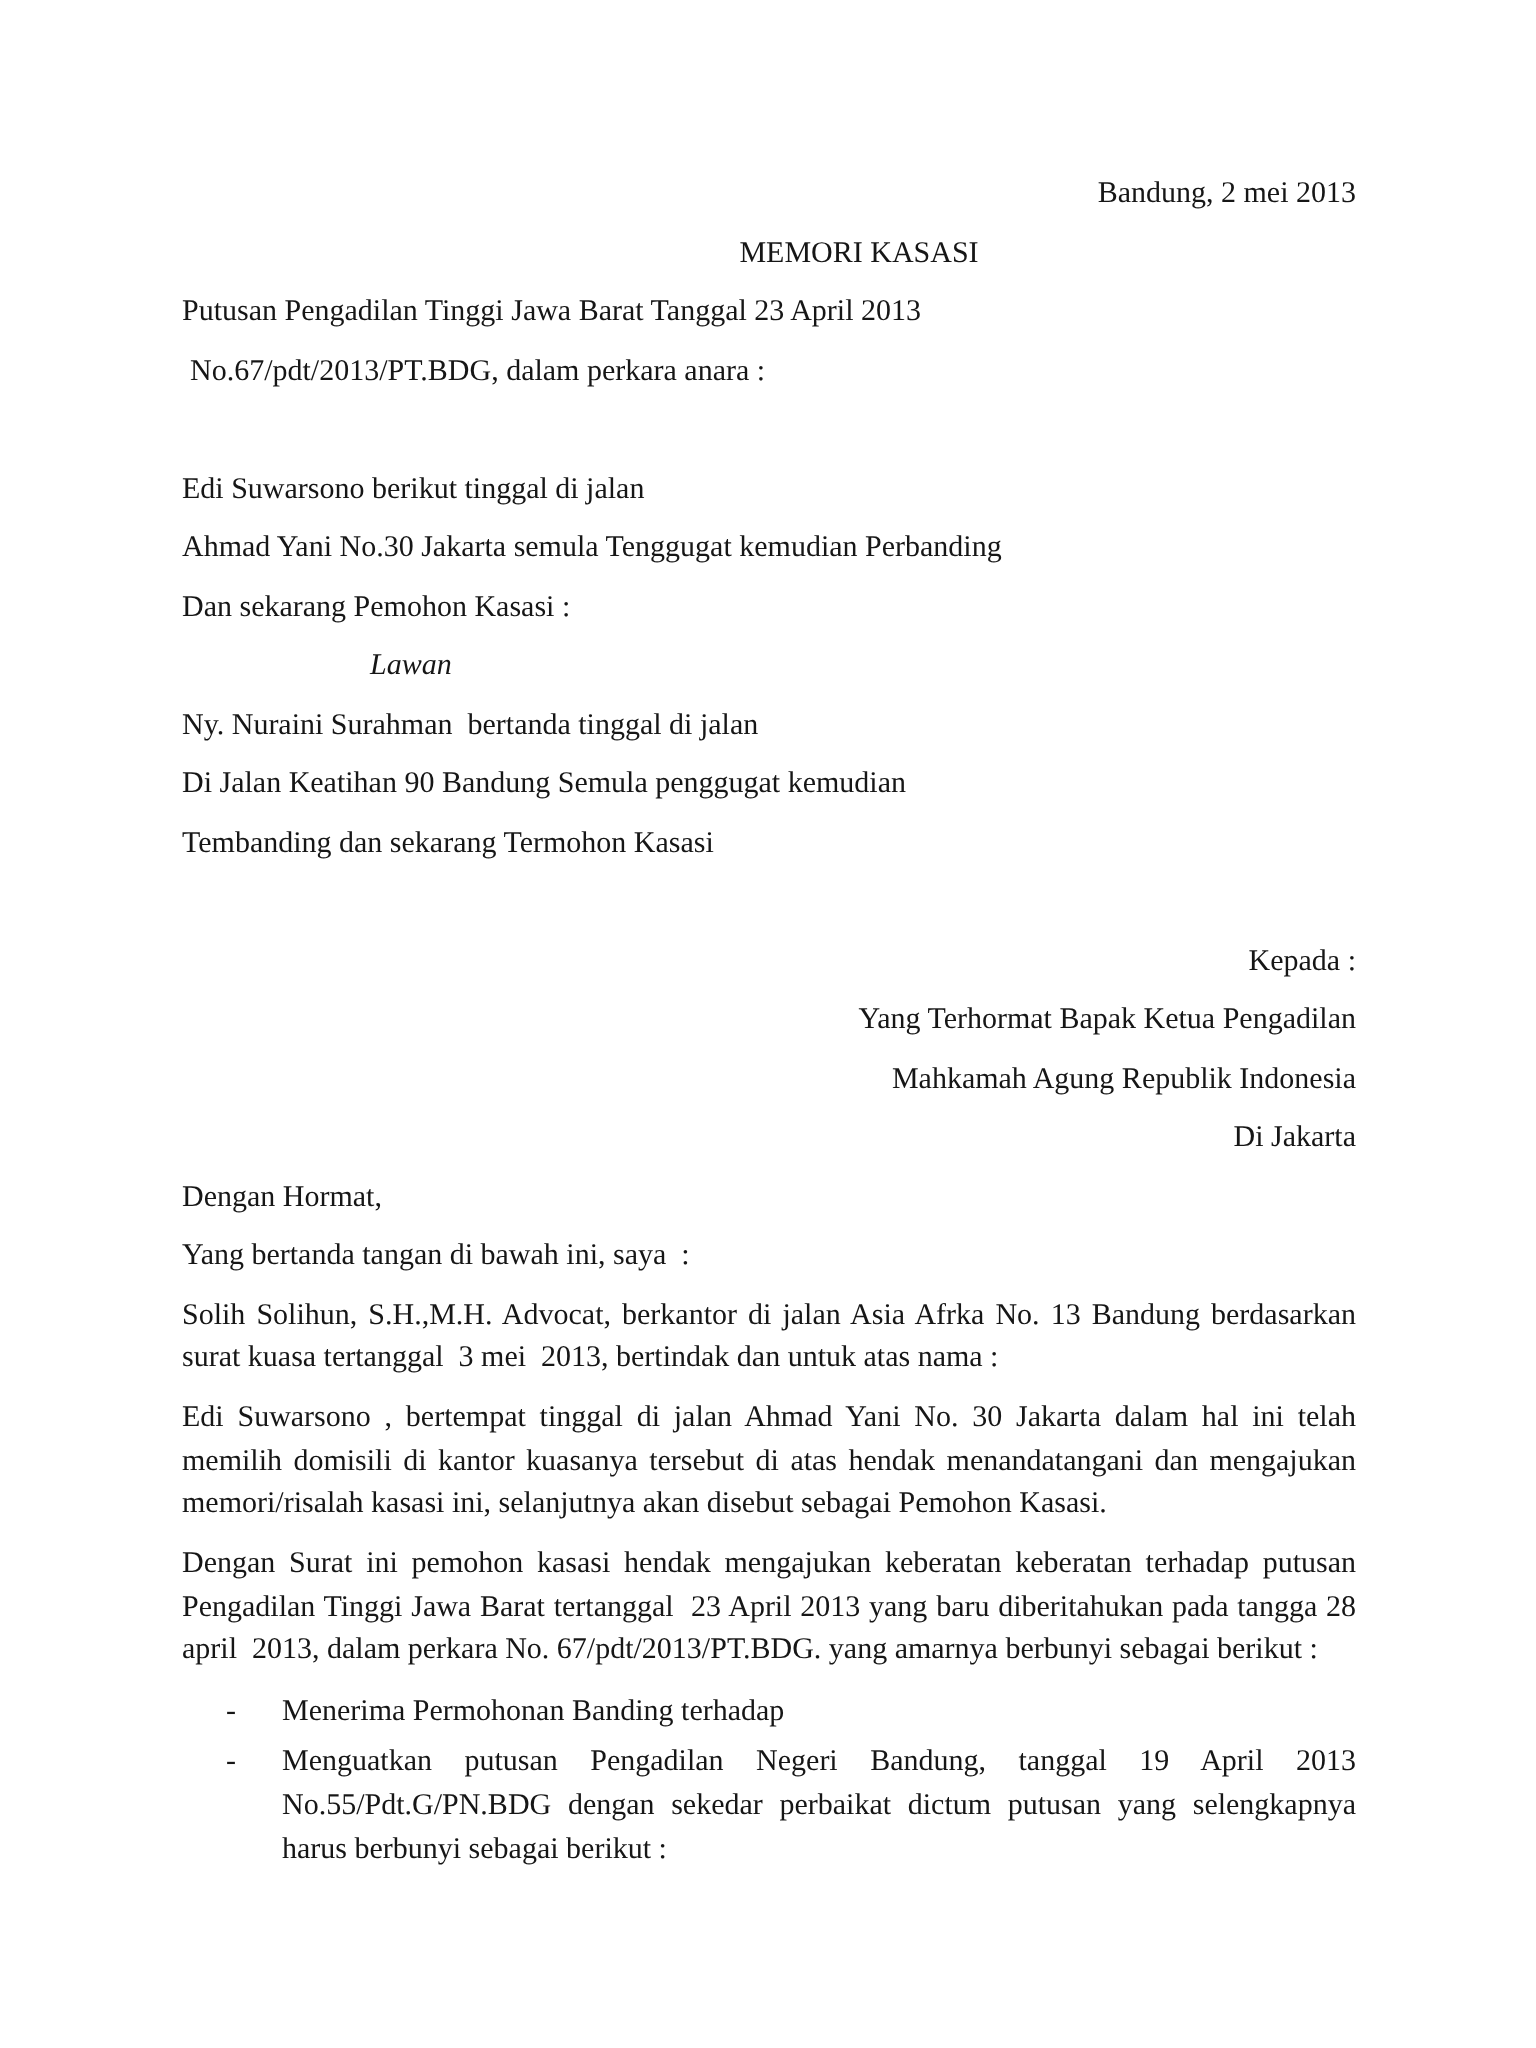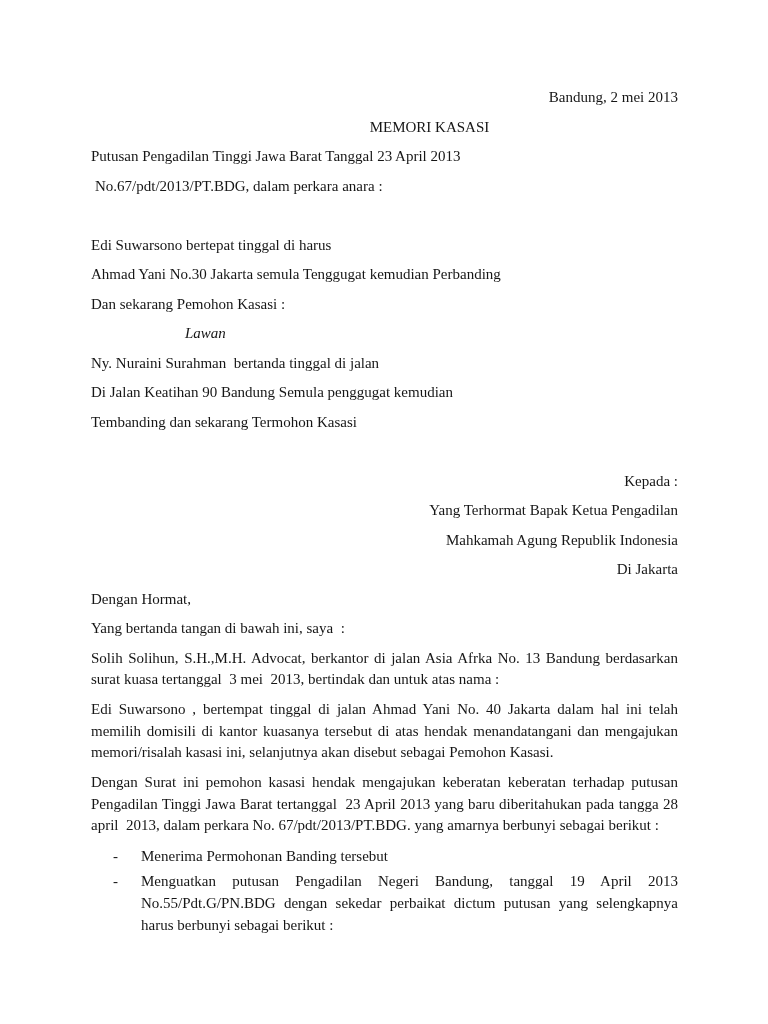--- a/index.html
+++ b/index.html
@@ -68,48 +68,48 @@
 
   <div class="ln right">Bandung, 2 mei 2013</div>
 
   <div class="ln title-indent">MEMORI KASASI</div>
 
   <div class="ln">Putusan Pengadilan Tinggi Jawa Barat Tanggal 23 April 2013</div>
   <div class="ln slight-indent">No.67/pdt/2013/PT.BDG, dalam perkara anara :</div>
 
   <div class="blank"></div>
 
-  <div class="ln">Edi Suwarsono bertepat tinggal di harus</div>
+  <div class="ln">Edi Suwarsono berikut tinggal di jalan</div>
   <div class="ln">Ahmad Yani No.30 Jakarta semula Tenggugat kemudian Perbanding</div>
   <div class="ln">Dan sekarang Pemohon Kasasi :</div>
 
   <div class="ln lawan-indent">Lawan</div>
 
   <div class="ln">Ny. Nuraini Surahman  bertanda tinggal di jalan</div>
   <div class="ln">Di Jalan Keatihan 90 Bandung Semula penggugat kemudian</div>
   <div class="ln">Tembanding dan sekarang Termohon Kasasi</div>
 
   <div class="blank"></div>
 
   <div class="ln right">Kepada :</div>
   <div class="ln right">Yang Terhormat Bapak Ketua Pengadilan</div>
   <div class="ln right">Mahkamah Agung Republik Indonesia</div>
   <div class="ln right">Di Jakarta</div>
 
   <div class="ln">Dengan Hormat,</div>
   <div class="ln">Yang bertanda tangan di bawah ini, saya  :</div>
 
   <p class="para">Solih Solihun, S.H.,M.H. Advocat, berkantor di jalan Asia Afrka No. 13 Bandung berdasarkan surat kuasa tertanggal  3 mei  2013, bertindak dan untuk atas nama :</p>
-  <p class="para">Edi Suwarsono , bertempat tinggal di jalan Ahmad Yani No. 40 Jakarta dalam hal ini telah memilih domisili di kantor kuasanya tersebut di atas hendak menandatangani dan mengajukan memori/risalah kasasi ini, selanjutnya akan disebut sebagai Pemohon Kasasi.</p>
+  <p class="para">Edi Suwarsono , bertempat tinggal di jalan Ahmad Yani No. 30 Jakarta dalam hal ini telah memilih domisili di kantor kuasanya tersebut di atas hendak menandatangani dan mengajukan memori/risalah kasasi ini, selanjutnya akan disebut sebagai Pemohon Kasasi.</p>
   <p class="para">Dengan Surat ini pemohon kasasi hendak mengajukan keberatan keberatan terhadap putusan Pengadilan Tinggi Jawa Barat tertanggal  23 April 2013 yang baru diberitahukan pada tangga 28 april  2013, dalam perkara No. 67/pdt/2013/PT.BDG. yang amarnya berbunyi sebagai berikut :</p>
 
   <div class="list">
     <div class="li">
       <span class="marker">-</span>
-      <span class="body">Menerima Permohonan Banding tersebut</span>
+      <span class="body">Menerima Permohonan Banding terhadap</span>
     </div>
     <div class="li">
       <span class="marker">-</span>
       <span class="body">Menguatkan putusan Pengadilan Negeri Bandung, tanggal 19 April 2013 No.55/Pdt.G/PN.BDG dengan sekedar perbaikat dictum putusan yang selengkapnya harus berbunyi sebagai berikut :</span>
     </div>
   </div>
 
 </div>
 
 </body></html>

